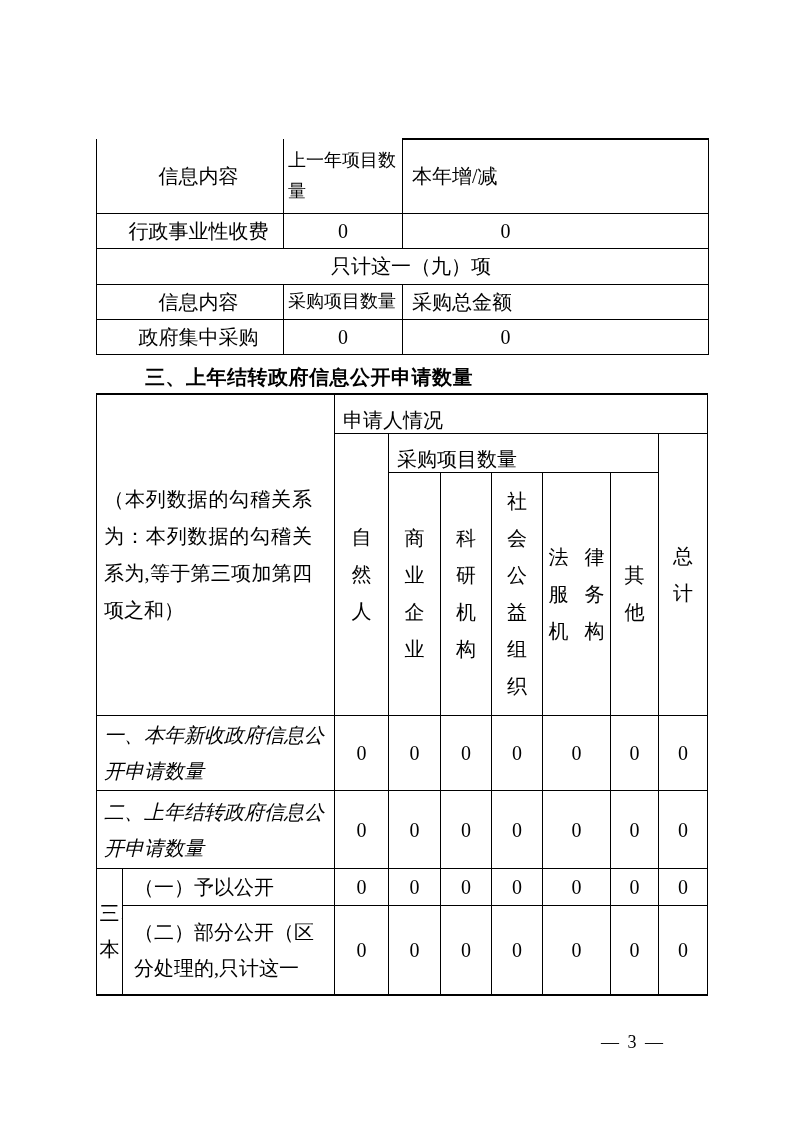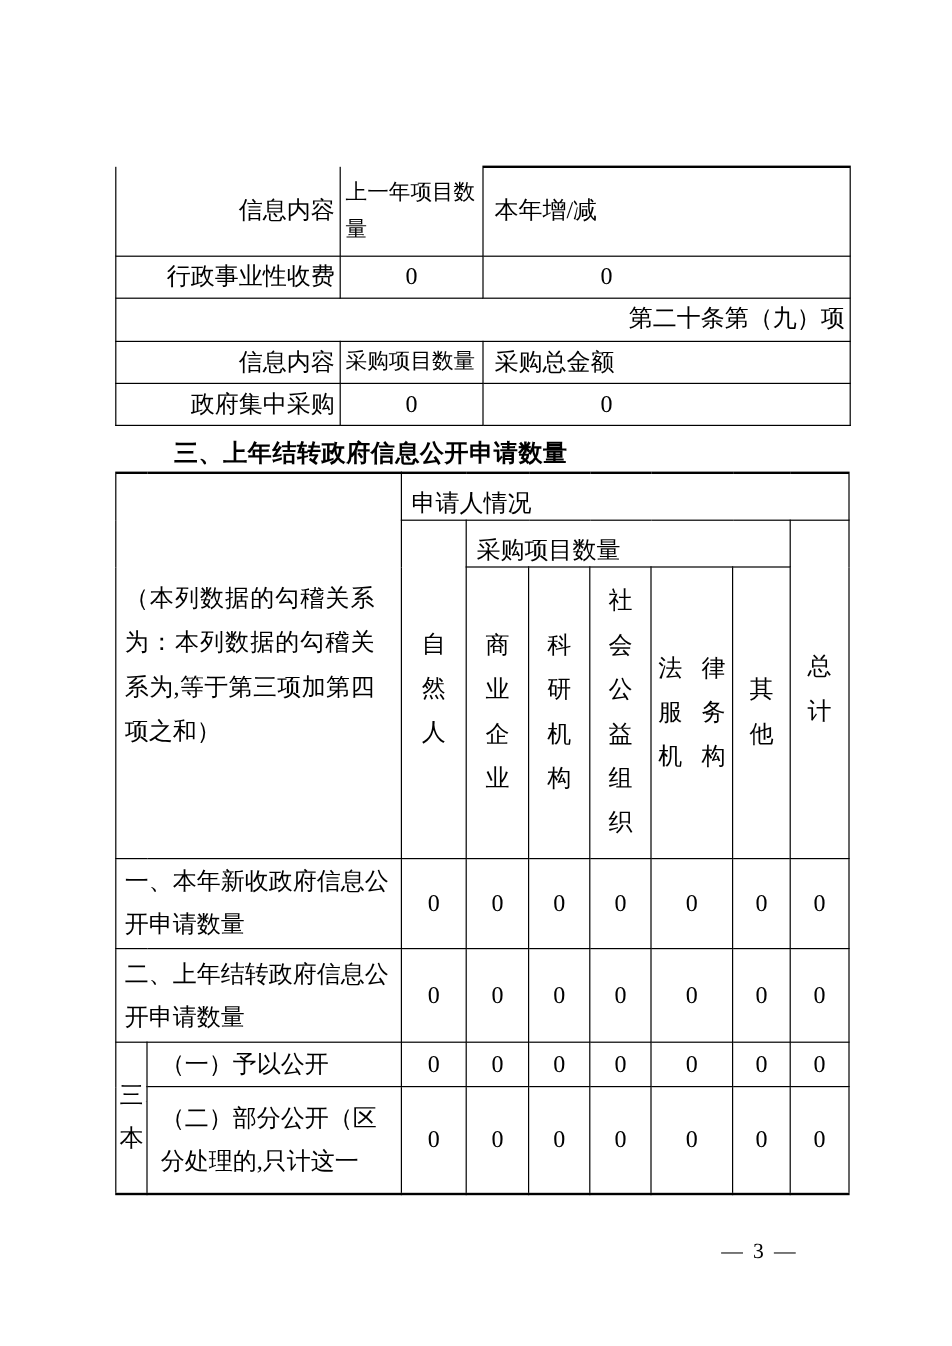--- a/index.html
+++ b/index.html
@@ -12,21 +12,21 @@
   table { border-collapse:collapse; table-layout:fixed; }
   td {
     border:1px solid #000; font-size:20px; vertical-align:middle;
     line-height:1.3; overflow:hidden; word-break:break-all;
   }
 
   
   #fee-table { position:absolute; left:96px; top:138px; width:612px; }
   #fee-table .no-top   { border-top:none; }
   #fee-table .thick-top{ border-top:2px solid #000; }
-  .cell-label { text-align:right; padding:0 4px 0 21px; }
+  .cell-label { text-align:center; padding:0 4px 0 21px; }
   .cell-num   { text-align:center; }
   .cell-num-shift { text-align:center; padding-right:100px; }
   .hdr-narrow { font-size:18px; padding:0 4px; line-height:31px; text-align:left; }
   .hdr-wide   { text-align:left; padding:0 4px 0 9px; }
 
   
   .section-heading {
     position:absolute; left:145px; top:364px;
     font-size:20px; font-weight:bold; letter-spacing:0.5px; white-space:nowrap;
   }
@@ -36,21 +36,21 @@
                border-top:2px solid #000; border-bottom:2px solid #000; }
   .note-cell { vertical-align:middle; }
   .note-inner { width:208px; margin:0 0 0 7px; line-height:37px;
                 text-align:justify; }
   .grp-hdr  { text-align:left; padding:12px 4px 0 8px; }
   .vcell { padding:0; text-align:center; }
   .stack  { width:20px; margin:10px auto; line-height:37px; text-align:center;
             word-break:break-all; }
   .stack2 { width:56px; margin:0 auto; line-height:37px; text-align:justify;
             text-align-last:justify; word-break:break-all; }
-  .row-label { text-align:left; padding:0 7px; line-height:36px; }
+  .row-label { text-align:left; padding:0 7px; line-height:36px;font-style:italic; }
   .sub-label { text-align:left; padding:0 12px 0 11px; line-height:36px; }
 
   
   .page-number {
     position:absolute; left:601px; top:1032px;
     font-size:18px; word-spacing:4px; white-space:nowrap;
   }
 </style>
 </head>
 <body>
@@ -68,21 +68,21 @@
       <td class="cell-label no-top">信息内容</td>
       <td class="hdr-narrow no-top">上一年项目数量</td>
       <td class="hdr-wide thick-top">本年增/减</td>
     </tr>
     <tr style="height:35px">
       <td class="cell-label">行政事业性收费</td>
       <td class="cell-num">0</td>
       <td class="cell-num-shift">0</td>
     </tr>
     <tr style="height:36px">
-      <td class="cell-label" colspan="3">第二十条第（九）项</td>
+      <td class="cell-label" colspan="3">只计这一（九）项</td>
     </tr>
     <tr style="height:35px">
       <td class="cell-label">信息内容</td>
       <td class="hdr-narrow">采购项目数量</td>
       <td class="hdr-wide">采购总金额</td>
     </tr>
     <tr style="height:35px">
       <td class="cell-label">政府集中采购</td>
       <td class="cell-num">0</td>
       <td class="cell-num-shift">0</td>

